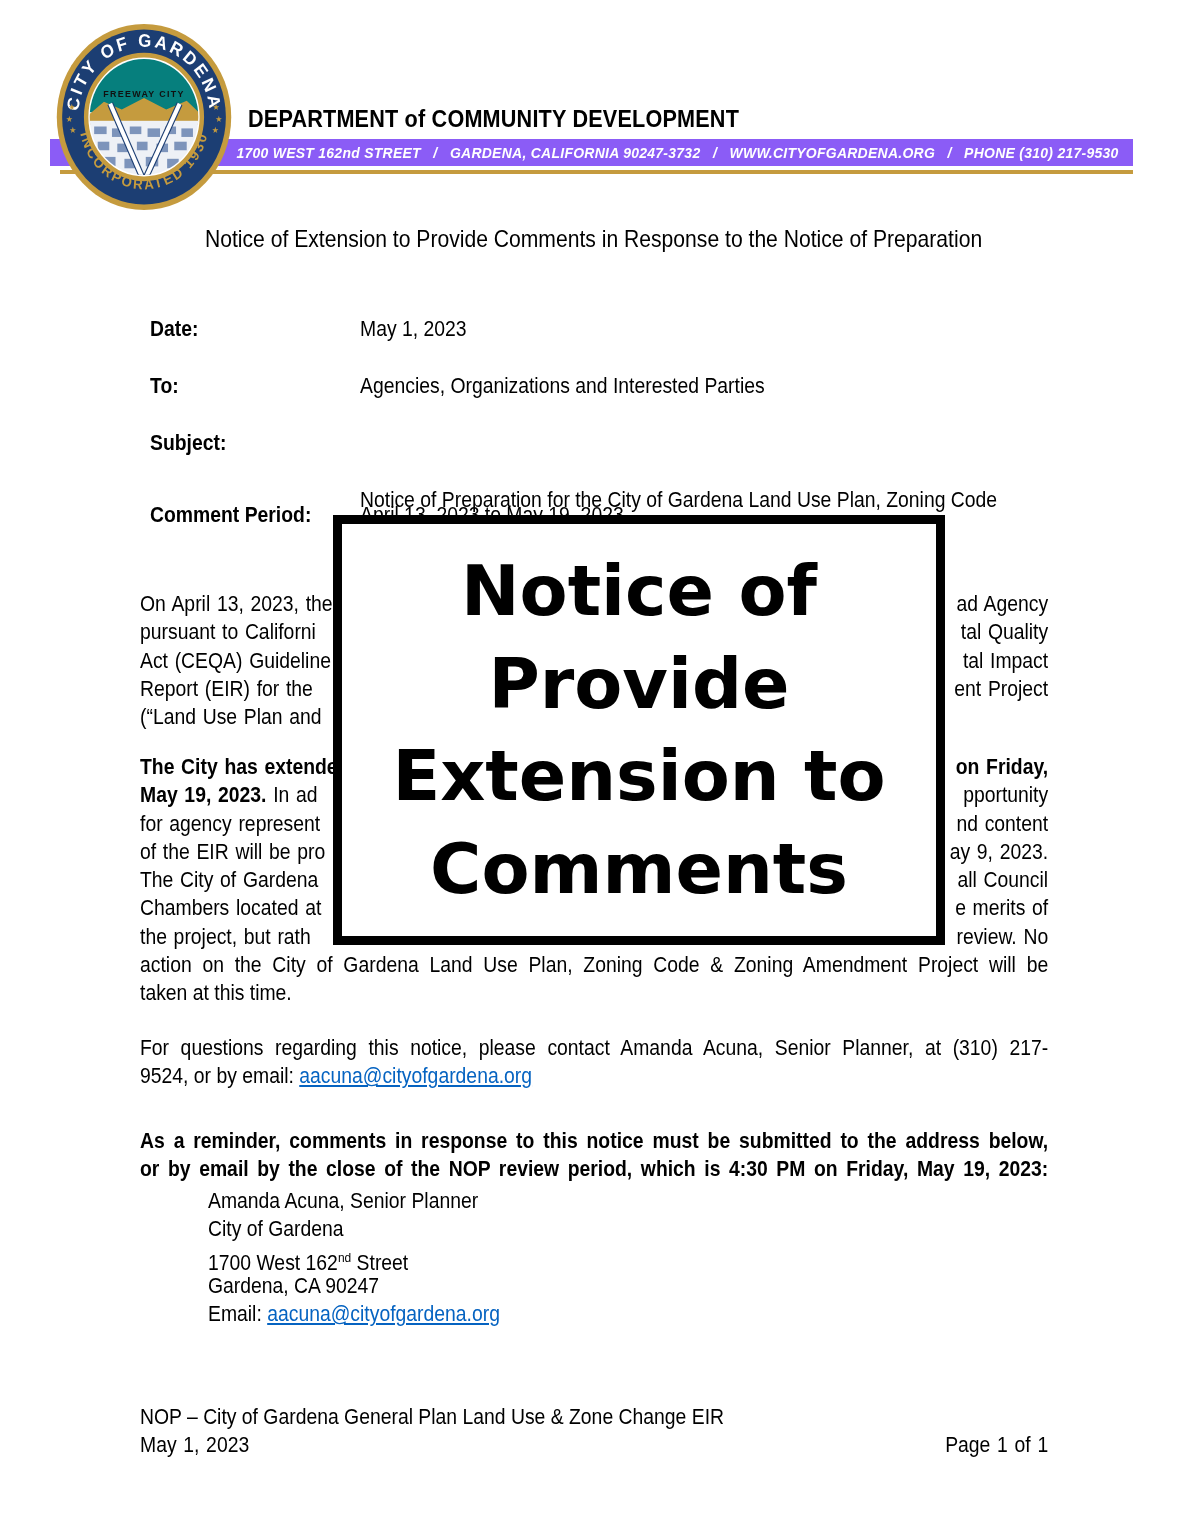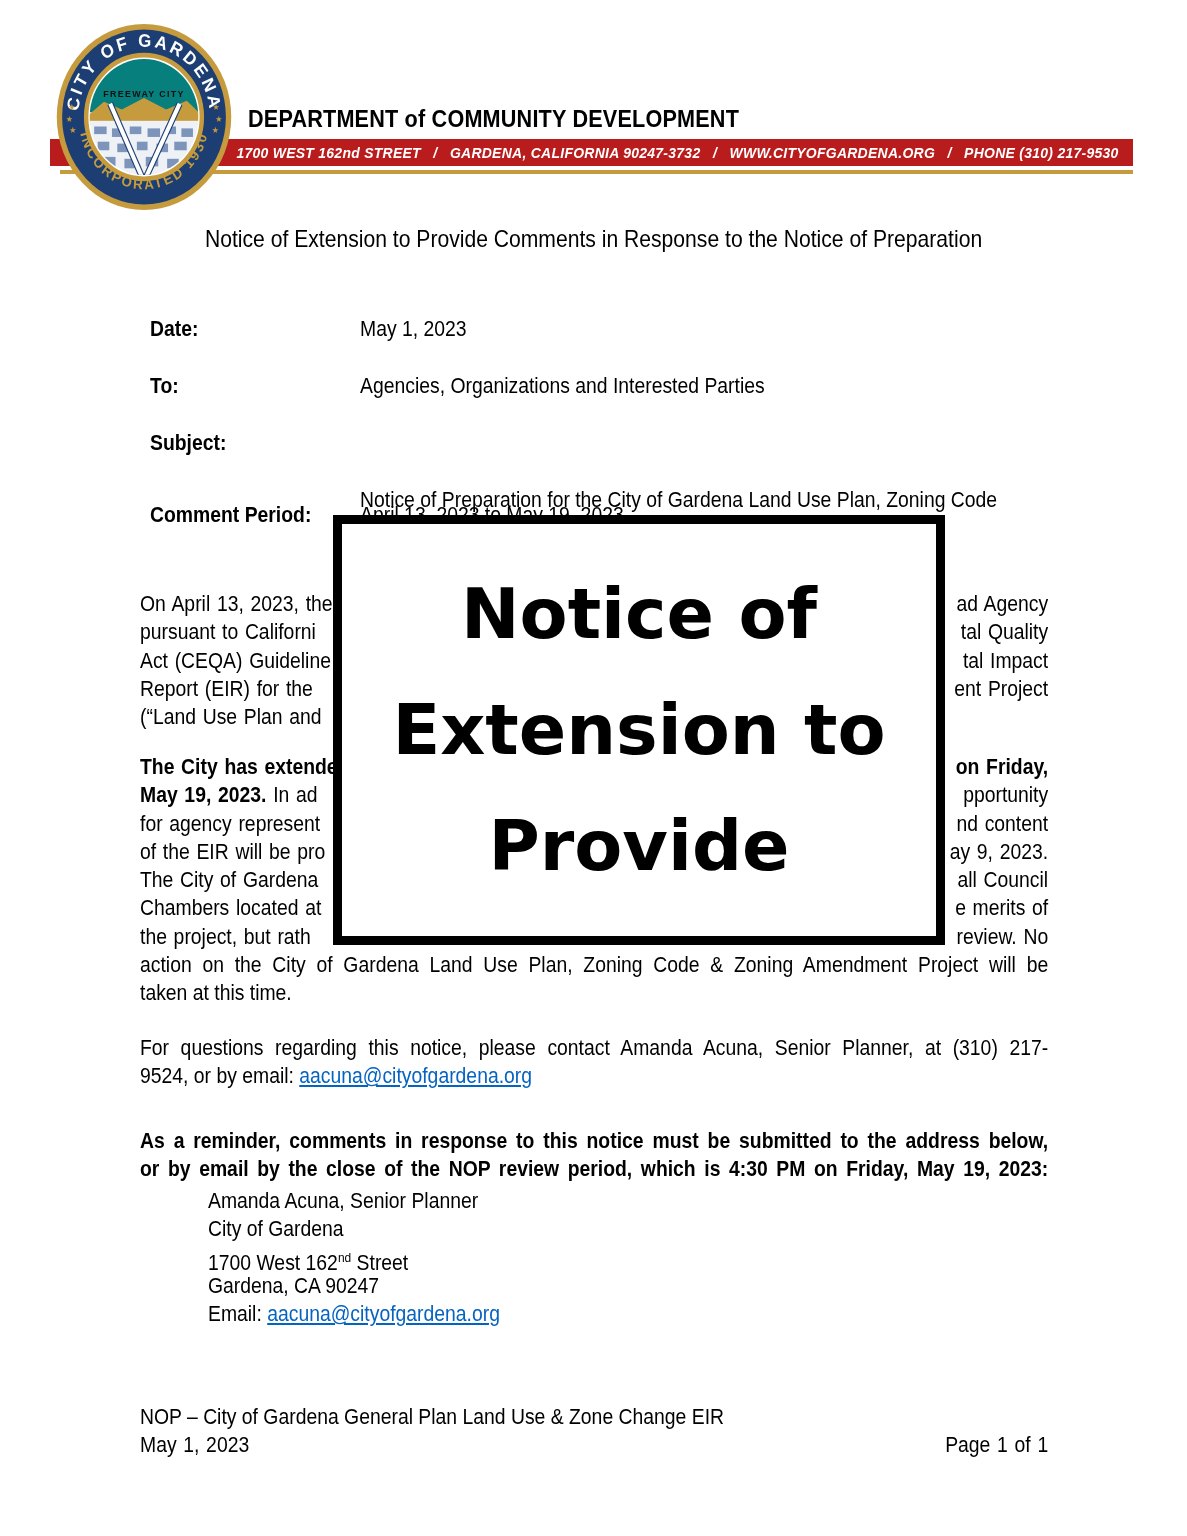--- a/index.html
+++ b/index.html
@@ -102,21 +102,21 @@
       <text x="15" y="93">★</text>
         <text x="12" y="105">★</text>
         <text x="16" y="117">★</text>
       <text x="177" y="93">★</text>
         <text x="180" y="105">★</text>
         <text x="176" y="117">★</text>
     </g>
   </svg>
 
   <div class="dept">DEPARTMENT of COMMUNITY DEVELOPMENT</div>
-  <div class="bluebar" style="background: #b91c1c;">
+  <div class="bluebar" style="background: #8b5cf6;">
     <div class="bartext">1700 WEST 162nd STREET   /   GARDENA, CALIFORNIA 90247-3732   /   WWW.CITYOFGARDENA.ORG   /   PHONE (310) 217-9530</div>
   </div>
   <div class="goldline" style="background: rgb(197, 155, 62);"></div>
 
   <div class="title">
     <div><span class="narrow">Notice of Extension to Provide Comments in Response to the Notice of Preparation</span></div>
   </div>
 
   <div class="mlabel" style="top:315px">Date:</div>
   <div class="mvalue" style="top:315px">May 1, 2023</div>
@@ -168,17 +168,18 @@
       <div class="tline"><span>Email: </span><span class="lnk" style="color: rgb(5, 99, 193);">aacuna@cityofgardena.org</span></div>
     </div>
 
   <div class="textblock" style="top:1402px;line-height:29.5px">
       <div class="tline"><span>NOP – City of Gardena General Plan Land Use &amp; Zone Change EIR</span></div>
       <div class="tline split"><span class="frag"><span>May 1, 2023</span></span><span class="frag"><span>Page 1 of 1</span></span></div>
     </div>
 
   <div class="overlay">
     <div class="oline">Notice of</div>
+    <div class="oline">Provide</div>
     <div class="oline">Extension to</div>
-    <div class="oline">Provide</div>
+    <div class="oline">Comments</div>
   </div>
 
 </div>
 
 </body></html>

